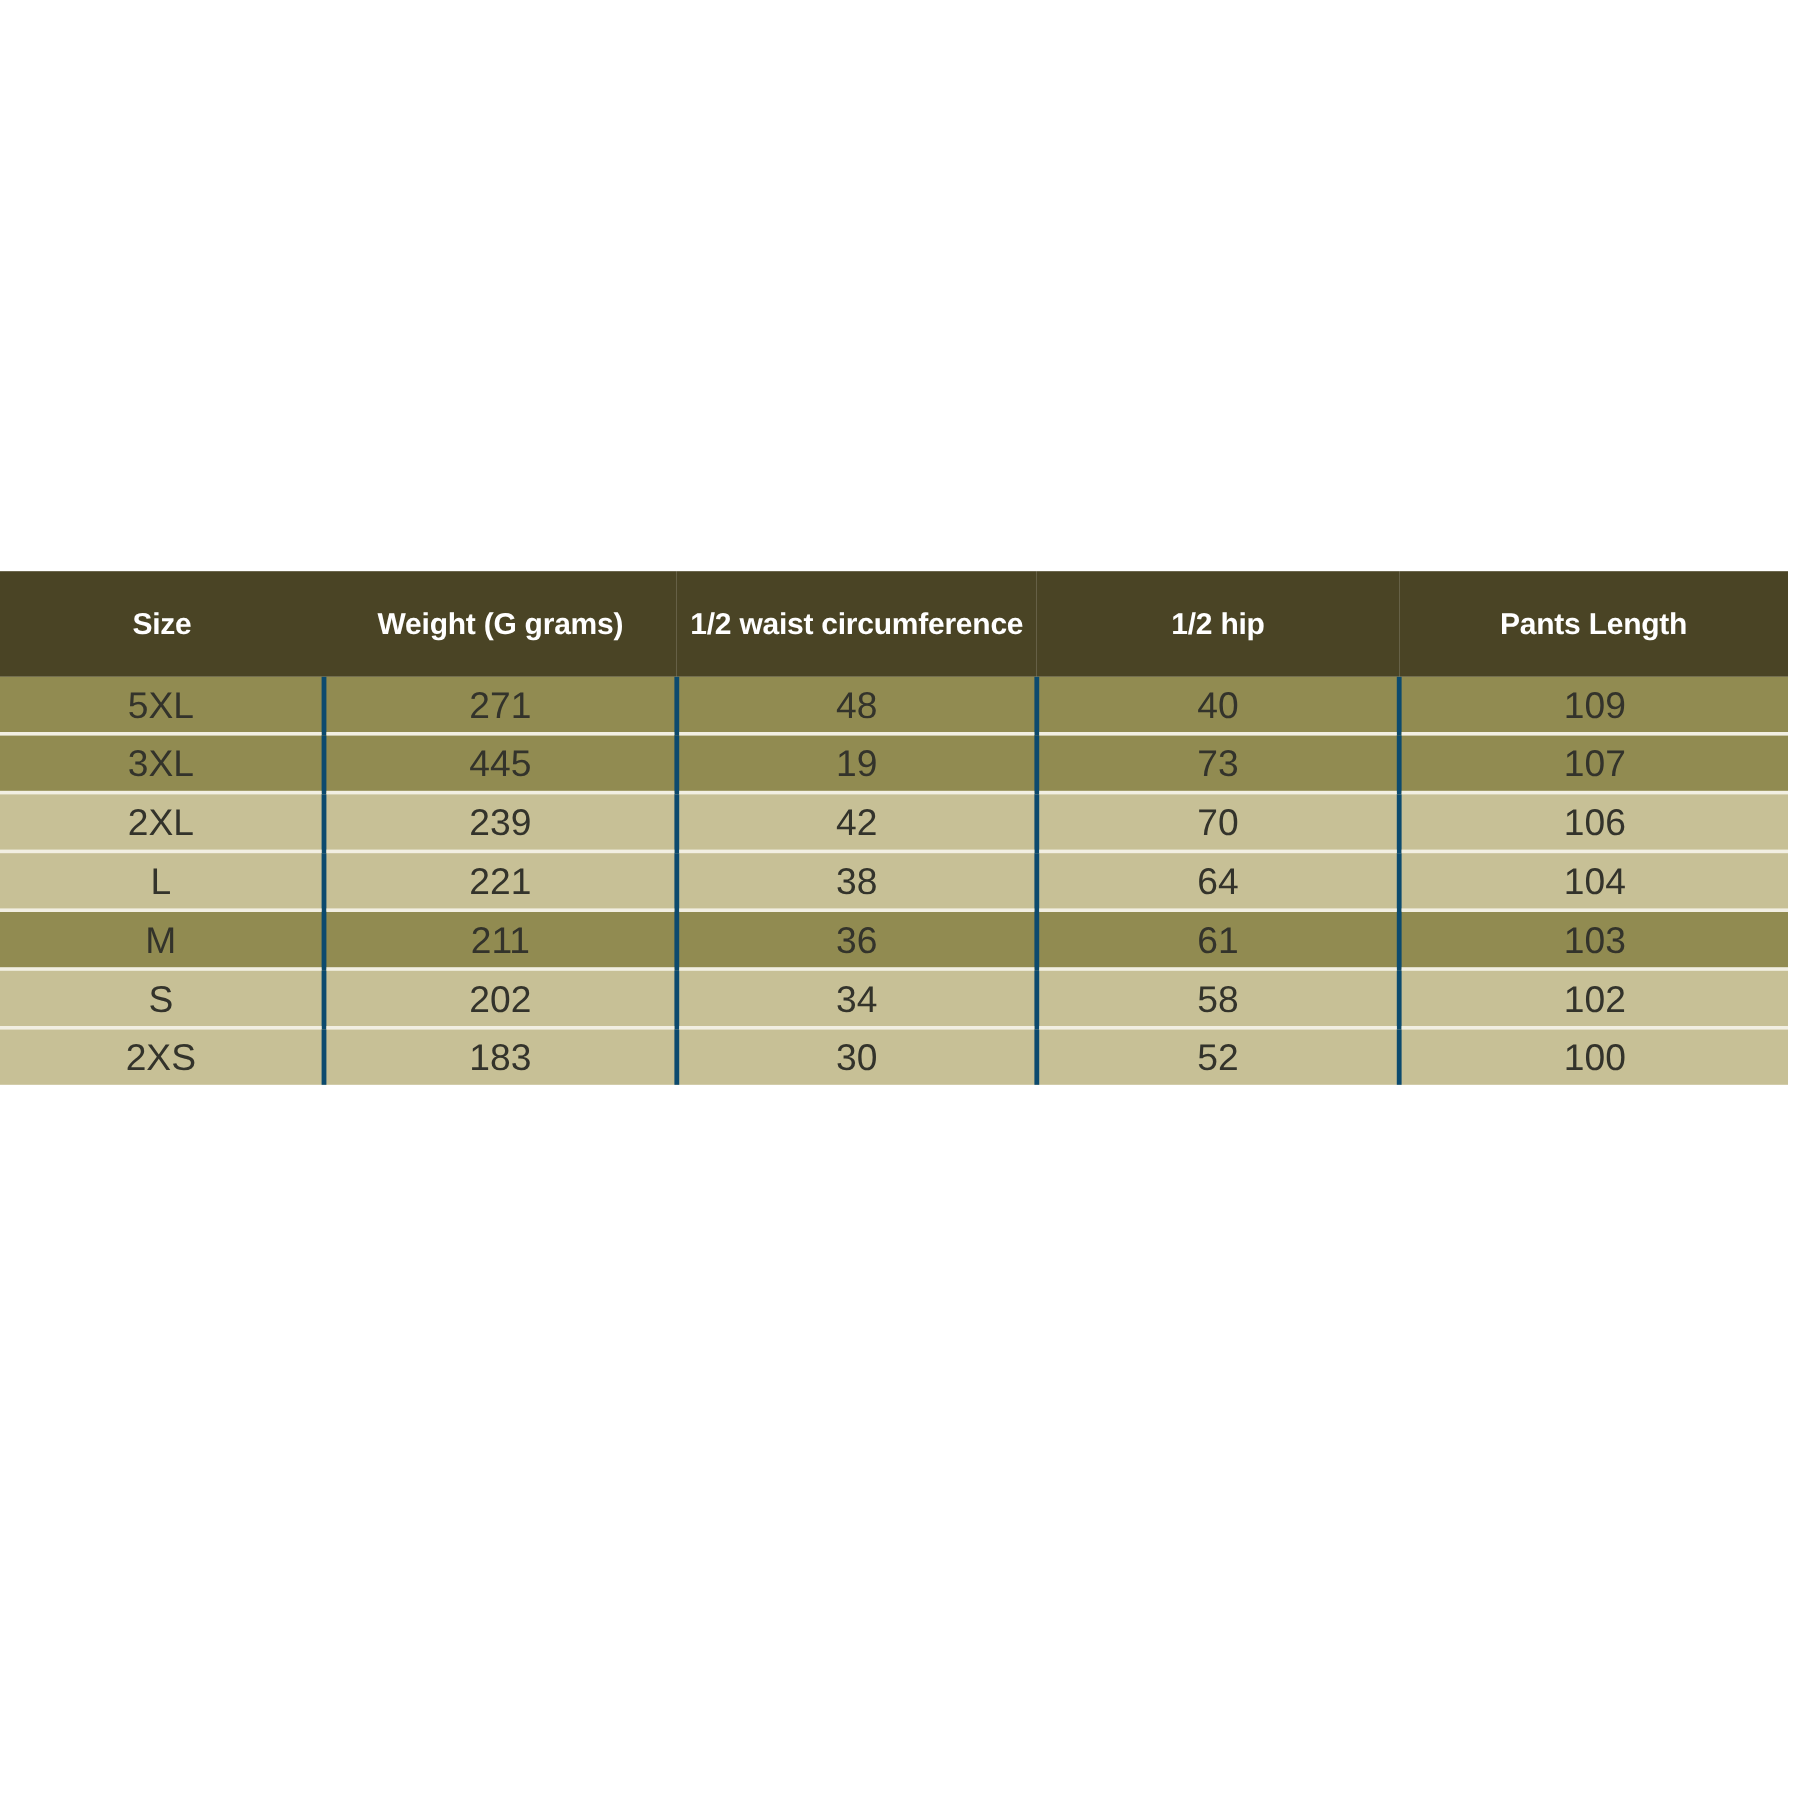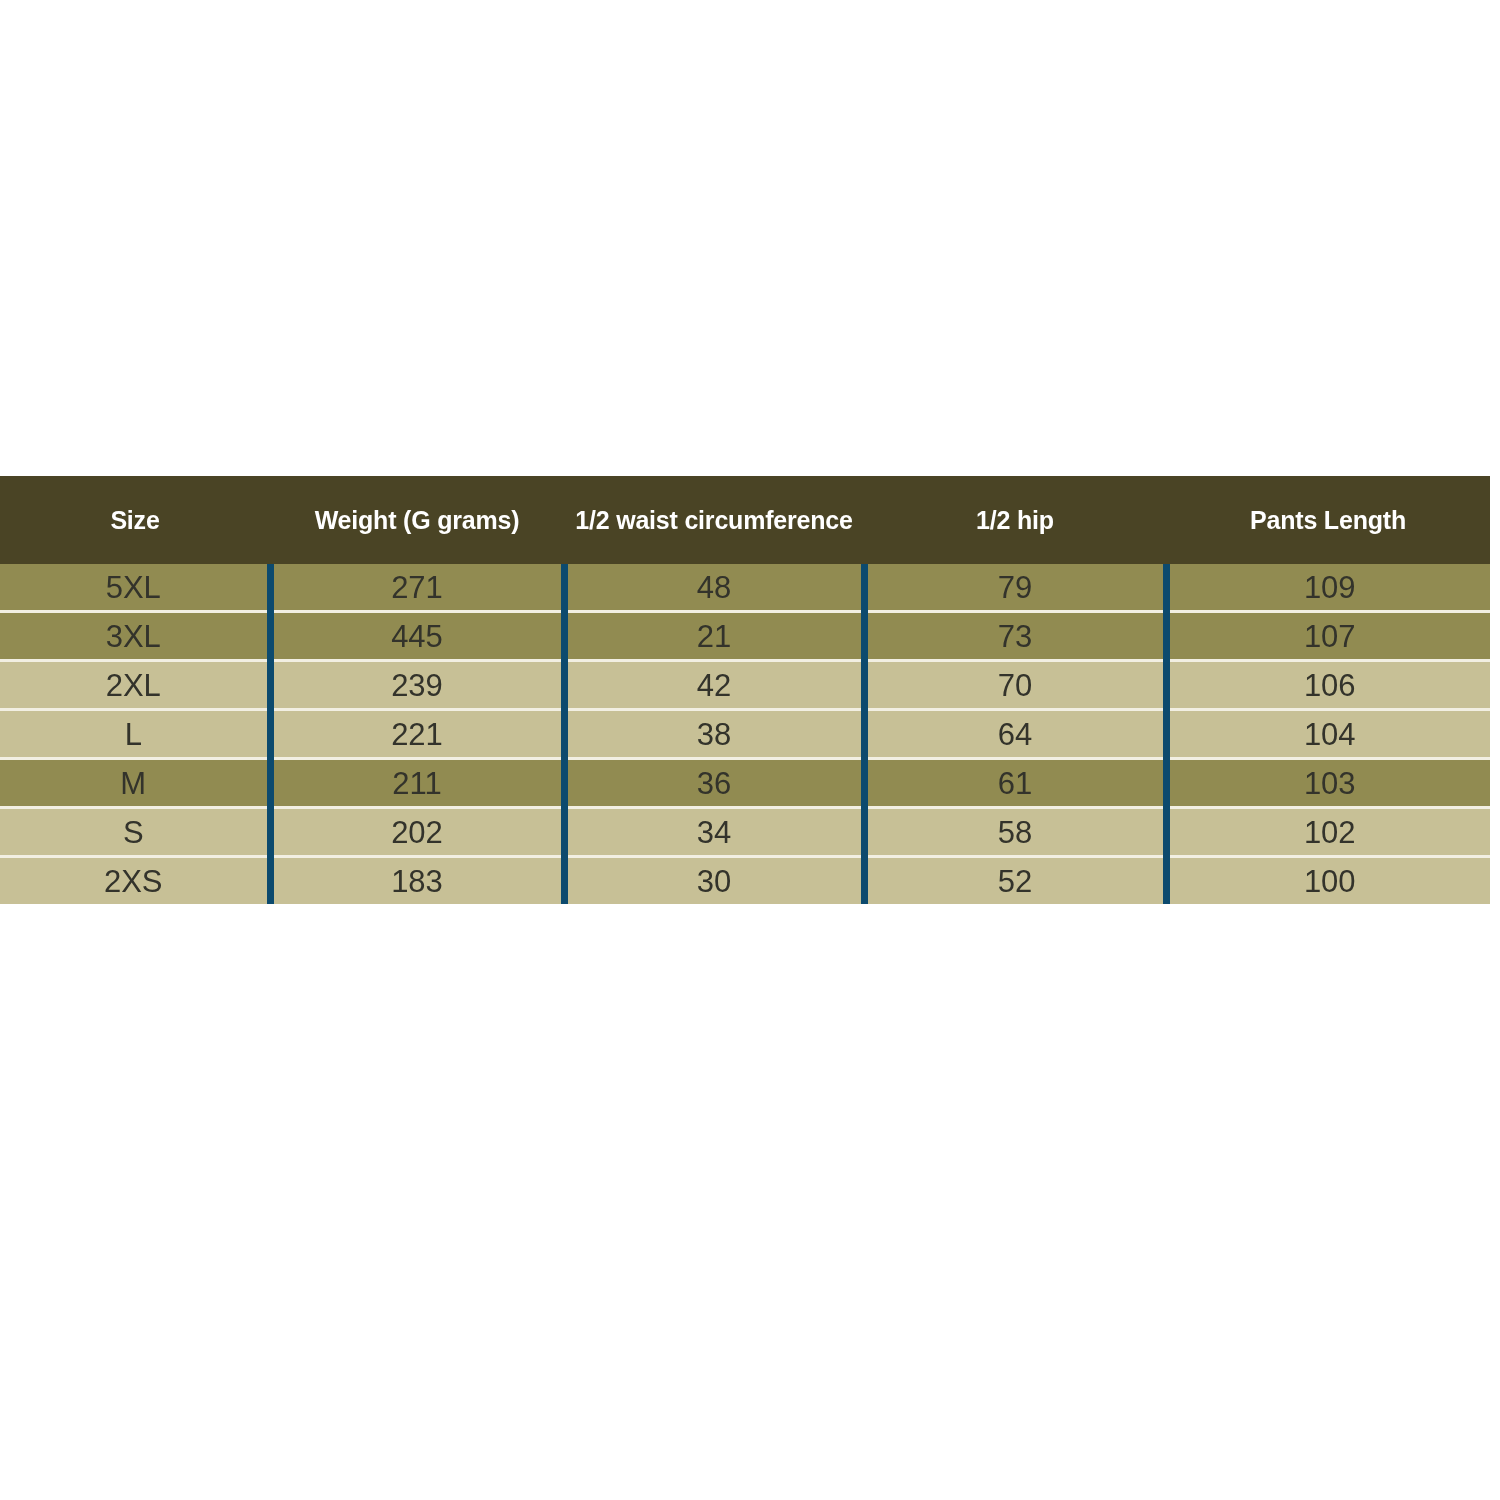--- a/index.html
+++ b/index.html
@@ -59,21 +59,21 @@
   tbody tr.row-dark  { background: #918b51; }
   tbody tr.row-light { background: #c7c096; }
 
   tbody td {
     height: 46px;
     text-align: center;
     vertical-align: middle;
     font-size: 31px;
     font-weight: normal;
     color: #33332b;
-    border-right: 7px solid #0c4a6e;
+    border-right: 4px solid #0c4a6e;
     border-bottom: 3px solid #f2efe2;
     padding: 0 4px;
     line-height: 1;
     white-space: nowrap;
   }
 
   tbody td.last-col {
     border-right: none;
     margin-left: 32px;
   }
@@ -101,27 +101,27 @@
         <th>1/2 waist circumference</th>
         <th>1/2 hip</th>
         <th>Pants Length</th>
       </tr>
     </thead>
     <tbody>
       <tr class="row-dark">
         <td>5XL</td>
         <td>271</td>
         <td>48</td>
-        <td>79</td>
+        <td>40</td>
         <td class="last-col">109</td>
       </tr>
       <tr class="row-dark">
         <td>3XL</td>
         <td>445</td>
-        <td>21</td>
+        <td>19</td>
         <td>73</td>
         <td class="last-col">107</td>
       </tr>
       <tr class="row-light">
         <td>2XL</td>
         <td>239</td>
         <td>42</td>
         <td>70</td>
         <td class="last-col">106</td>
       </tr>

